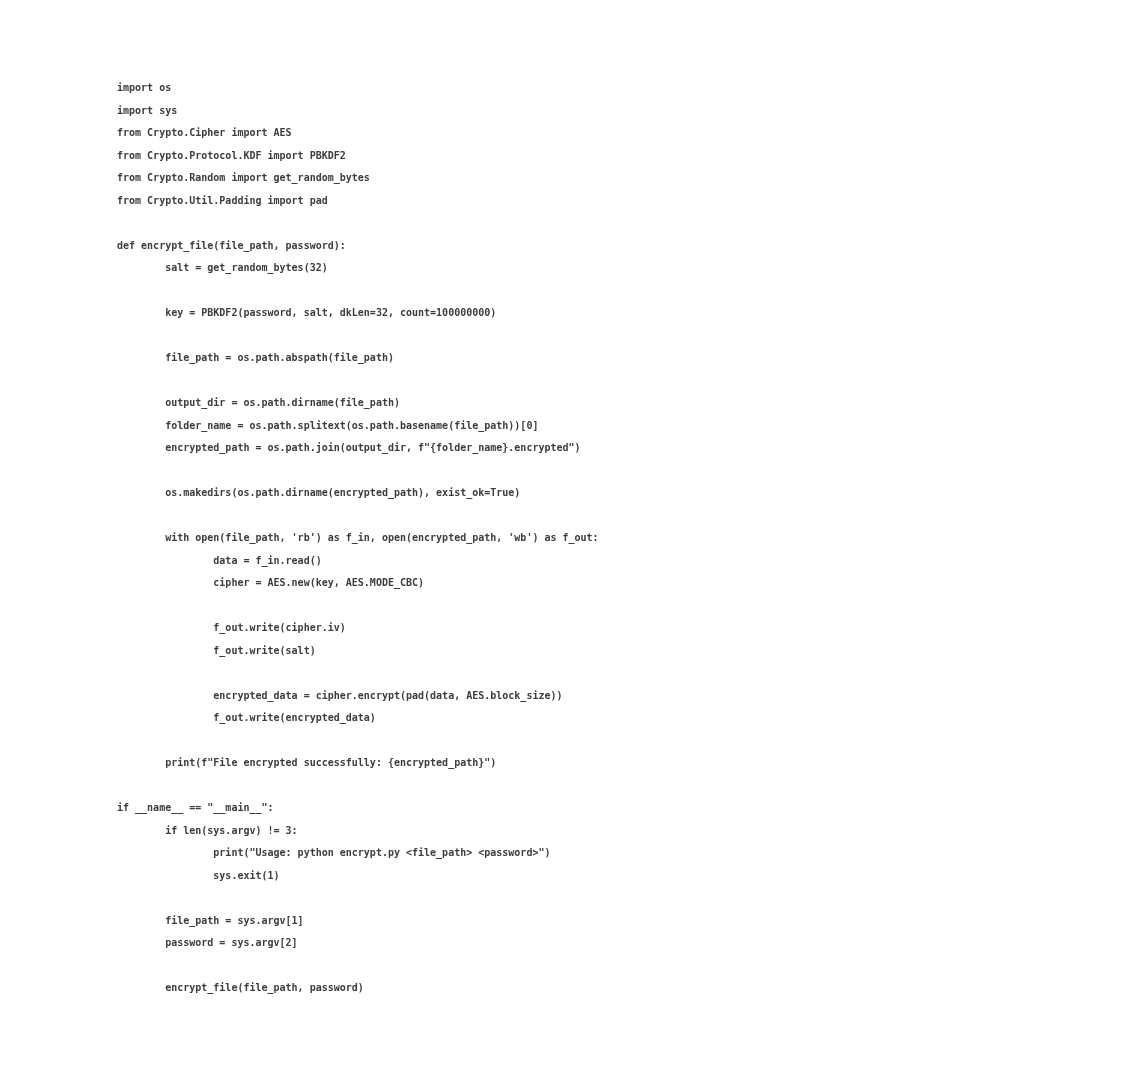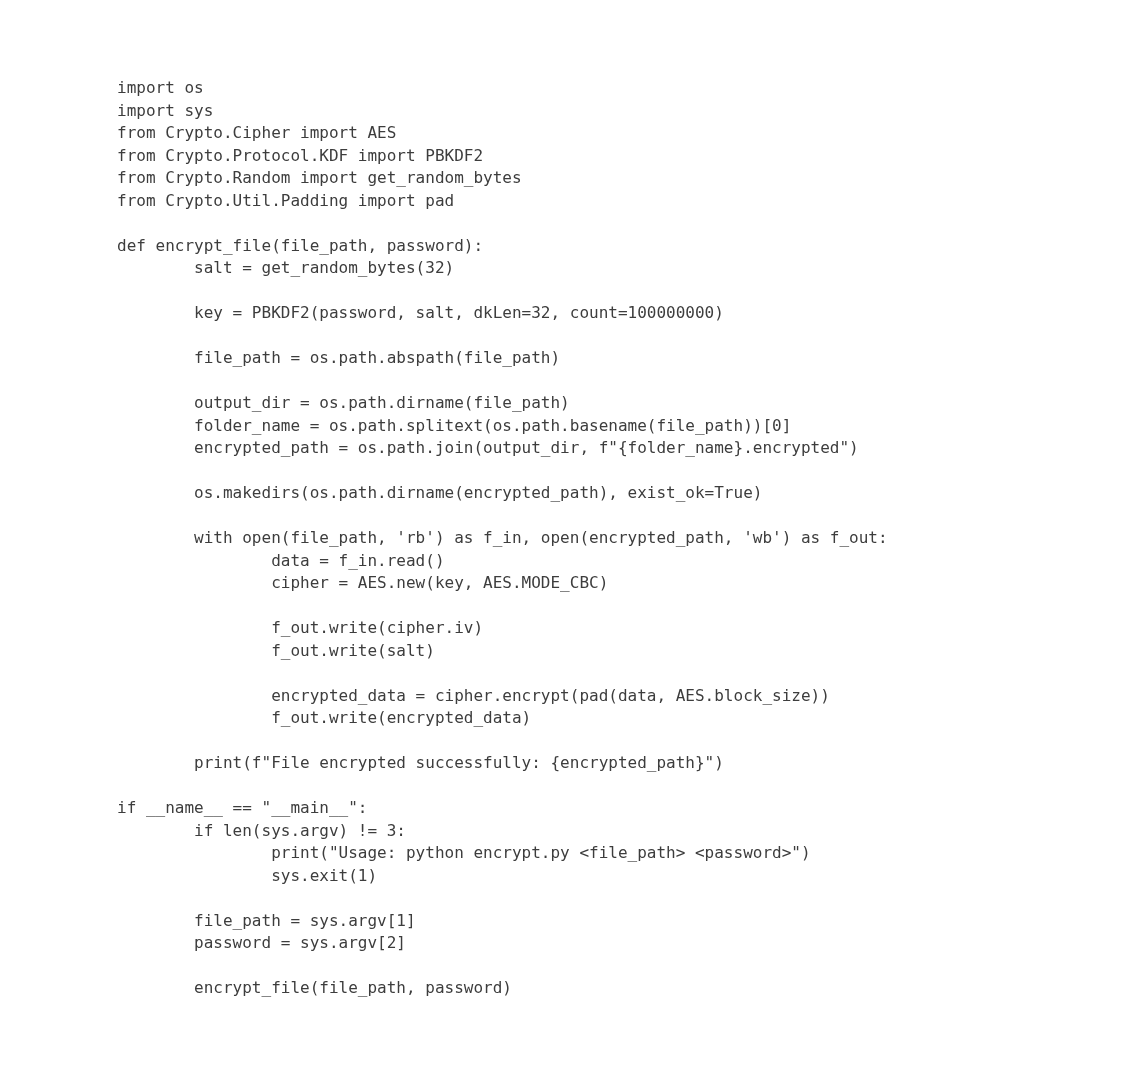--- a/index.html
+++ b/index.html
@@ -19,23 +19,23 @@
     inset: 0;
     background: #ffffff;
   }
   pre.code-block {
     position: absolute;
     left: 117px;
     top: 77px;
     margin: 0;
     padding: 0;
     font-family: "DejaVu Sans Mono", "Liberation Mono", monospace;
-    font-size: 16px;
+    font-size: 10px;
     line-height: 22.5px;
-    font-weight: 400;
+    font-weight: 700;
     color: #3d3d3d;
     white-space: pre;
     tab-size: 8;
     letter-spacing: 0px;
   }
 </style>
 </head>
 <body>
 
 <main class="code-page">

